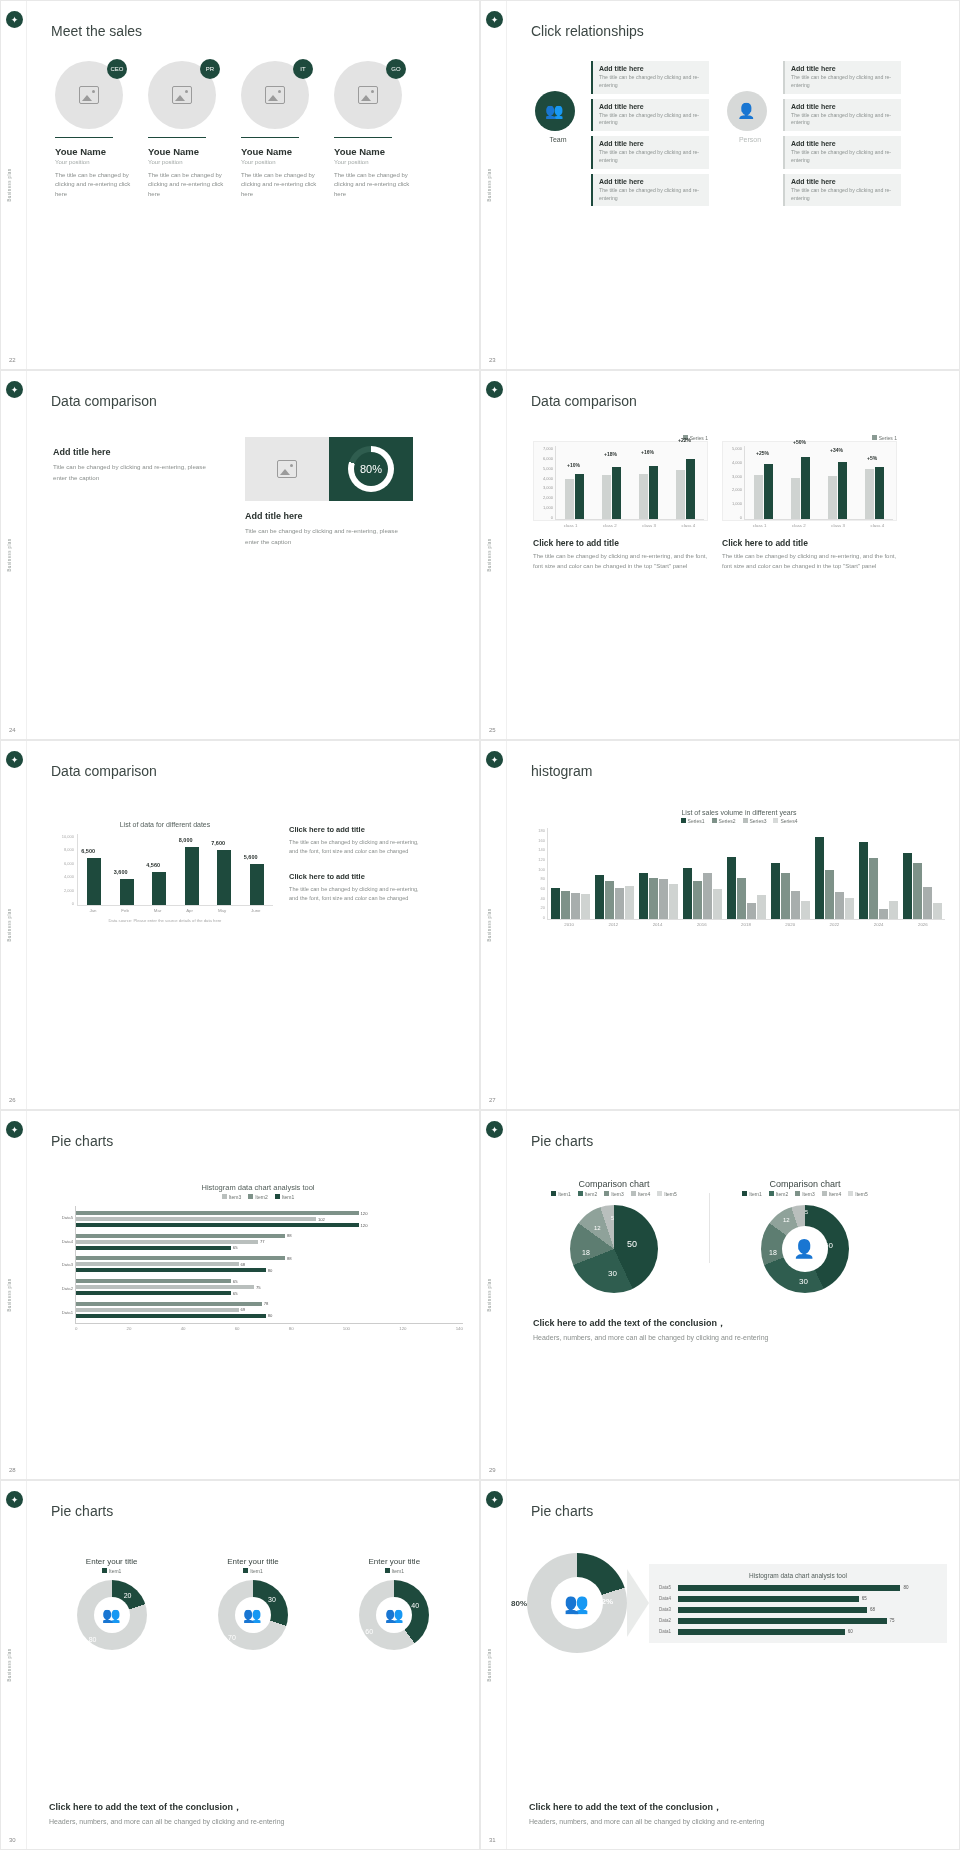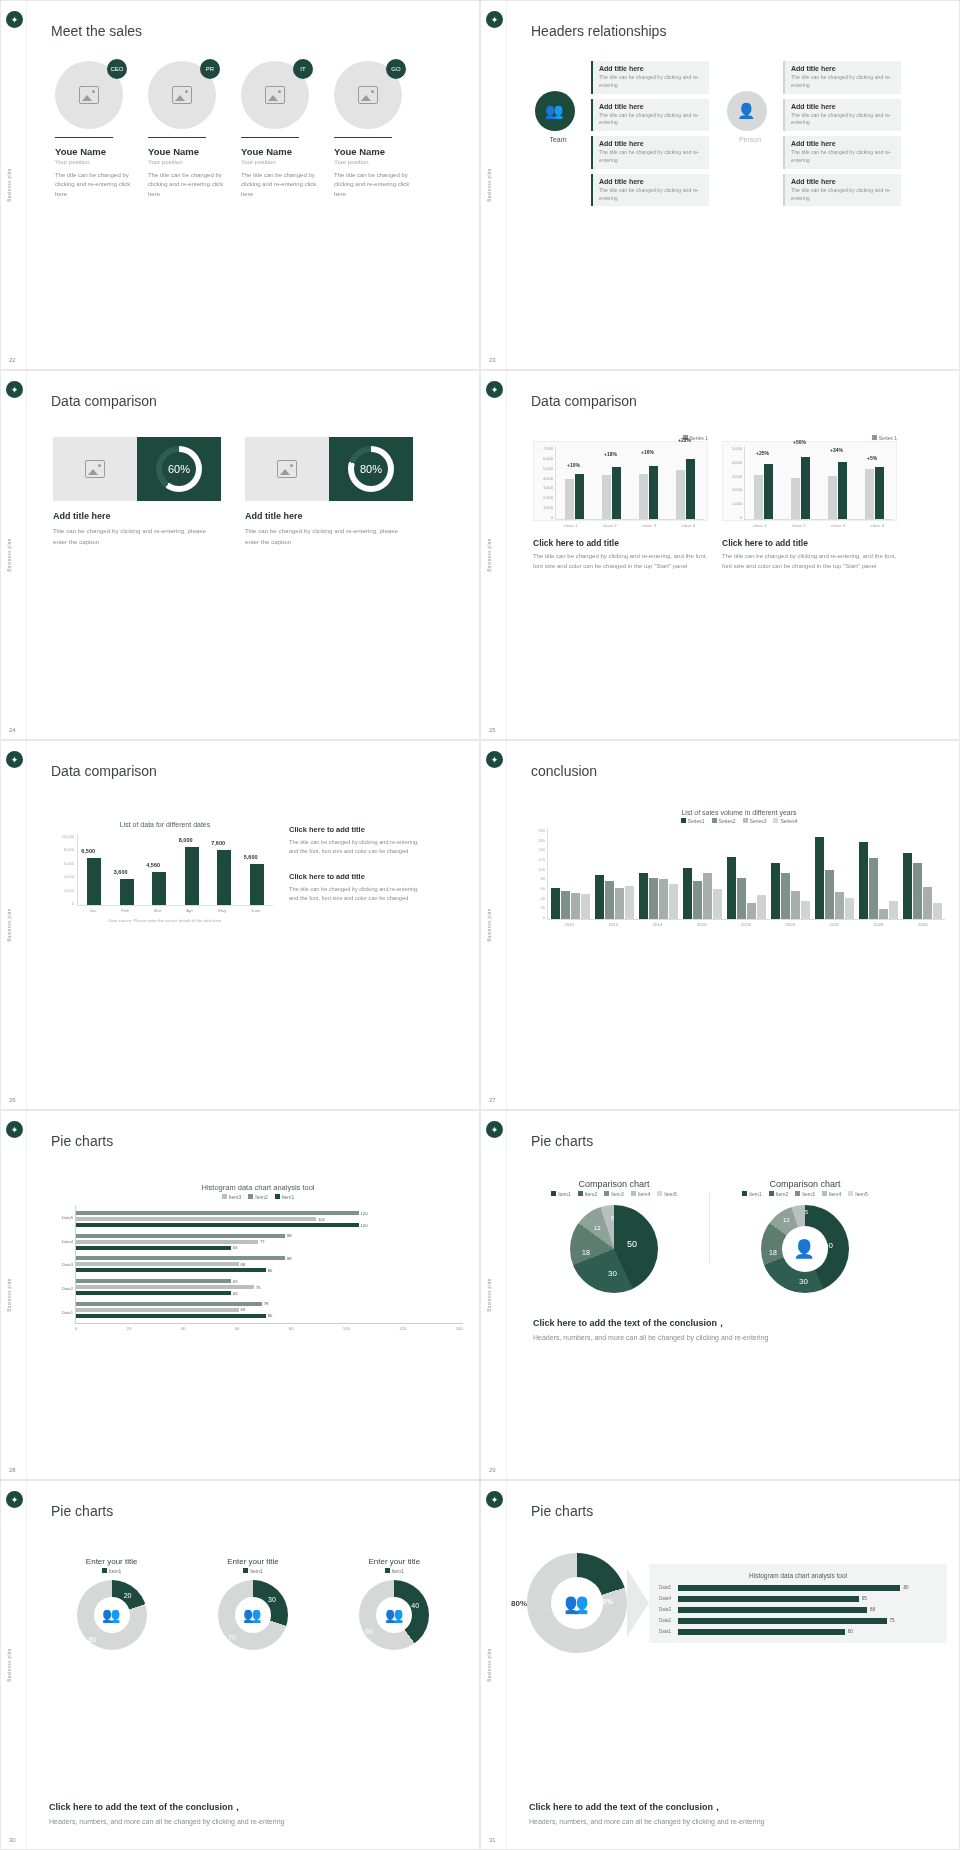--- a/index.html
+++ b/index.html
@@ -220,21 +220,21 @@
     </div>
   </div>
 
   <div class="slide">
     <div class="leftbar">
       <div class="logo-badge">✦</div>
       <div class="vert-text">Business plan</div>
       <div class="pagenum">23</div>
     </div>
     <div class="slide-inner">
-      <div class="s-title">Headers relationships</div>
+      <div class="s-title">Click relationships</div>
       <div class="rel-wrap">
         <div style="display:flex; gap:10px;">
           <div class="rel-head" style="margin-top:30px;">
             <div class="rel-circle">👥</div>
             <div class="rel-lab">Team</div>
           </div>
           <div class="rel-items">
             <div class="rel-card">
               <b>Add title here</b>
               <span>The title can be changed by clicking and re-entering</span>
@@ -285,32 +285,20 @@
   <div class="slide">
     <div class="leftbar">
       <div class="logo-badge">✦</div>
       <div class="vert-text">Business plan</div>
       <div class="pagenum">24</div>
     </div>
     <div class="slide-inner">
       <div class="s-title">Data comparison</div>
       <div class="cmp-row">
         <div class="cmp-block">
-          <div class="cmp-imgrow">
-            <div class="cmp-img">
-                <div class="img-ico"></div>
-              </div>
-            <div class="cmp-donut">
-              <div class="donut" style="background:conic-gradient(#ffffff 0 60%, #2f5d4f 60% 100%);">
-                <div style="width:34px;height:34px;border-radius:50%;background:#1e4a3d;display:flex;align-items:center;justify-content:center;">
-                  <span style="font-size:11px;color:#fff;">60%</span>
-                </div>
-              </div>
-            </div>
-          </div>
           <div class="cmp-h">Add title here</div>
           <div class="cmp-p">Title can be changed by clicking and re-entering, please enter the caption</div>
         </div>
         <div class="cmp-block">
           <div class="cmp-imgrow">
             <div class="cmp-img">
                 <div class="img-ico"></div>
               </div>
             <div class="cmp-donut">
               <div class="donut" style="background:conic-gradient(#ffffff 0 80%, #2f5d4f 80% 100%);">
@@ -505,21 +493,21 @@
     </div>
   </div>
 
   <div class="slide">
     <div class="leftbar">
       <div class="logo-badge">✦</div>
       <div class="vert-text">Business plan</div>
       <div class="pagenum">27</div>
     </div>
     <div class="slide-inner">
-      <div class="s-title">conclusion</div>
+      <div class="s-title">histogram</div>
       <div style="margin:30px 14px 0 26px;">
         <div class="mini-title" style="font-size:7px;">List of sales volume in different years</div>
         <div class="legend">
           <span><i style="background:#1e4a3d;"></i><span>Series1</span></span>
           <span><i style="background:#7e9289;"></i><span>Series2</span></span>
           <span><i style="background:#b9bfbd;"></i><span>Series3</span></span>
           <span><i style="background:#d7dad9;"></i><span>Series4</span></span>
         </div>
         <div style="display:flex;margin-top:4px;">
           <div style="display:flex;flex-direction:column;justify-content:space-between;font-size:4px;color:#aaa;width:14px;text-align:right;padding-right:2px;height:92px;">

